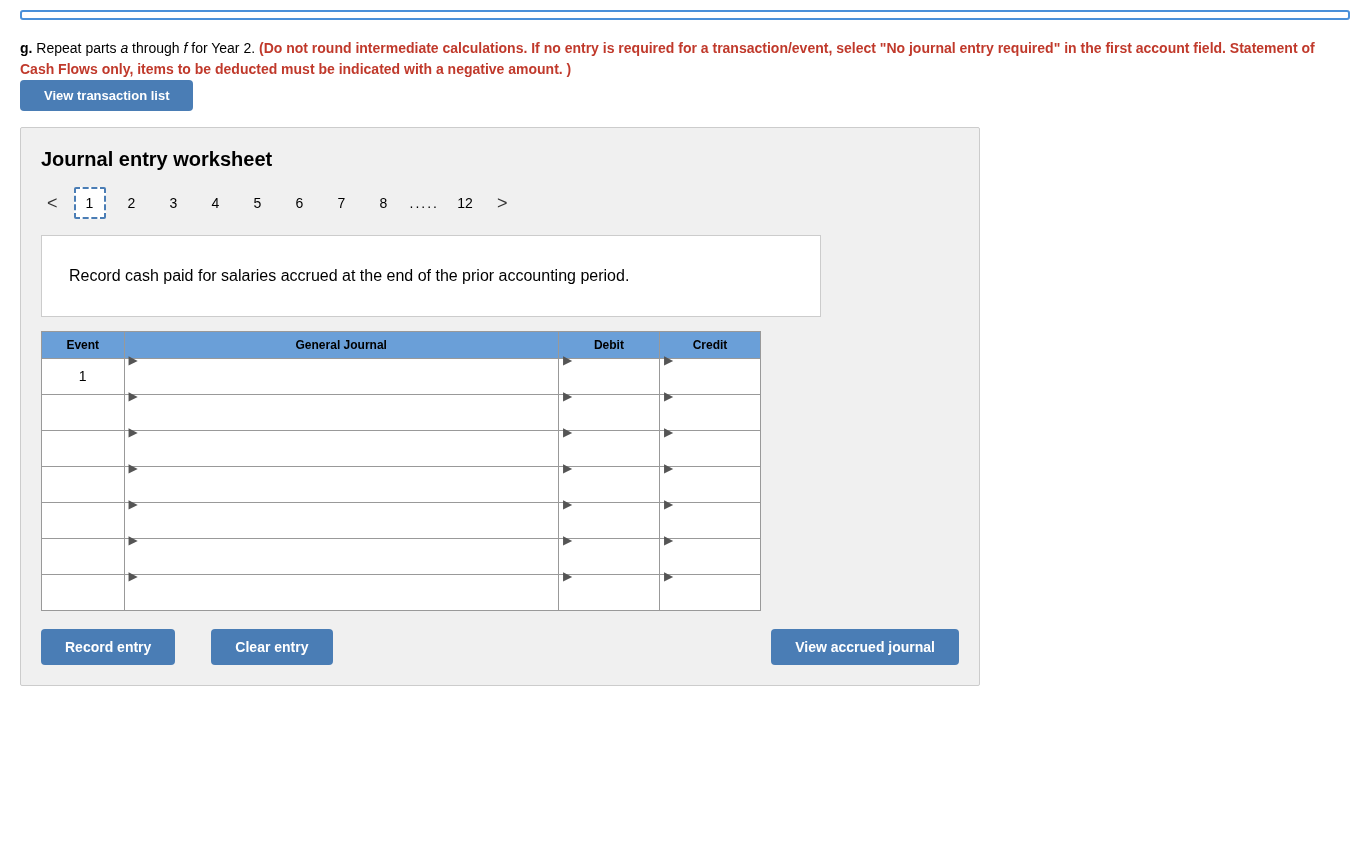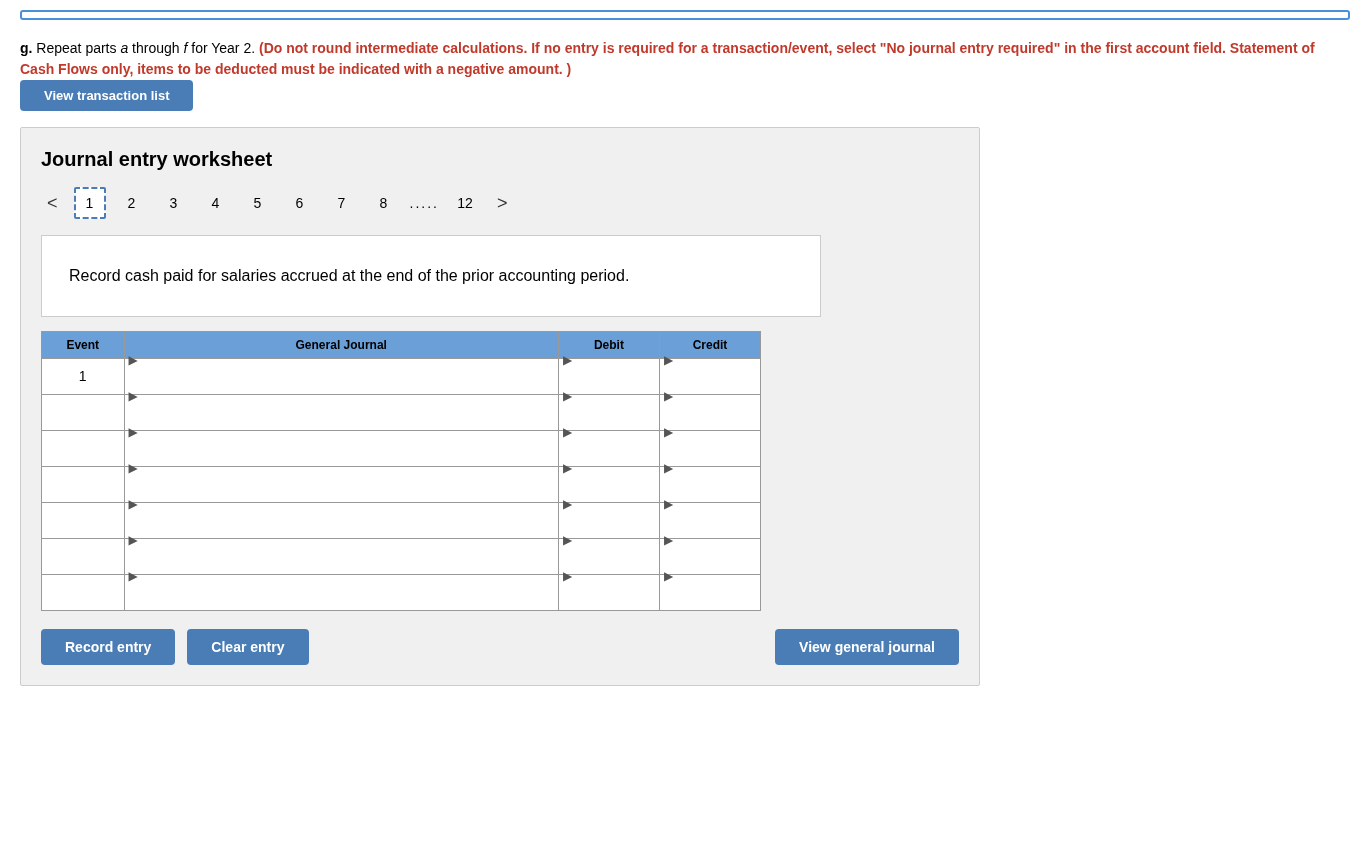--- a/index.html
+++ b/index.html
@@ -150,21 +150,21 @@
     .col-debit { width: 100px; }
     .col-credit { width: 100px; }
     .arrow-indicator {
       display: inline-block;
       color: #555;
       font-size: 12px;
       padding-left: 4px;
     }
     .btn-row {
       display: flex;
-      gap: 12px;
+      gap: 36px;
       align-items: center;
     }
     .btn-blue {
       background-color: #4a7db5;
       color: #fff;
       border: none;
       padding: 10px 24px;
       font-size: 14px;
       font-weight: bold;
       border-radius: 4px;
@@ -263,18 +263,18 @@
           <td class="input-cell col-journal"><span class="arrow-indicator">▶</span><input type="text" style=""></td>
           <td class="input-cell col-debit"><span class="arrow-indicator">▶</span><input type="text" style=""></td>
           <td class="input-cell col-credit"><span class="arrow-indicator">▶</span><input type="text" style=""></td>
         </tr>
       </tbody>
   </table>
 
   <div class="btn-row">
     <button class="btn-blue">Record entry</button>
     <button class="btn-blue">Clear entry</button>
-    <button class="btn-blue view-journal">View general journal</button>
+    <button class="btn-blue view-journal">View accrued journal</button>
   </div>
 </div>
 
 
 
 
 </body></html>

